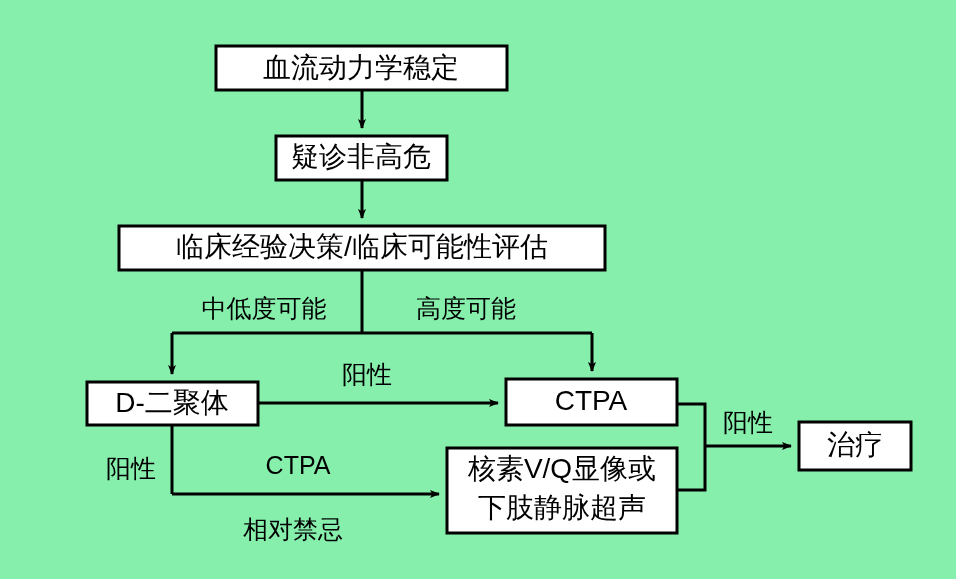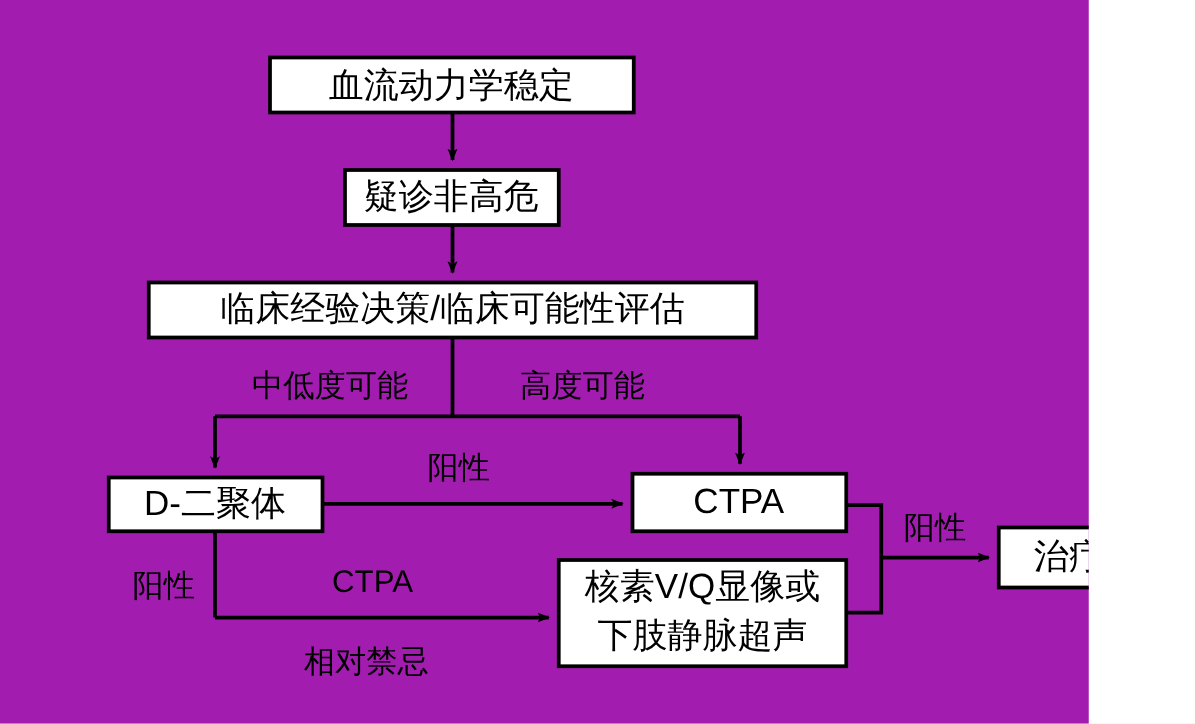--- a/index.html
+++ b/index.html
@@ -2,23 +2,23 @@
 <html><head>
 <meta charset="utf-8">
 <style>
   html, body {
     margin: 0;
     padding: 0;
     background: #ffffff;
   }
   #page {
     position: relative;
-    width: 871px;
+    width: 956px;
     height: 579px;
-    background: #a21caf;
+    background: #86efac;
     overflow: hidden;
     font-family: "Liberation Sans", "DejaVu Sans", sans-serif;
   }
   svg.flow {
     position: absolute;
     left: 0;
     top: 0;
     width: 956px;
     height: 579px;
   }

